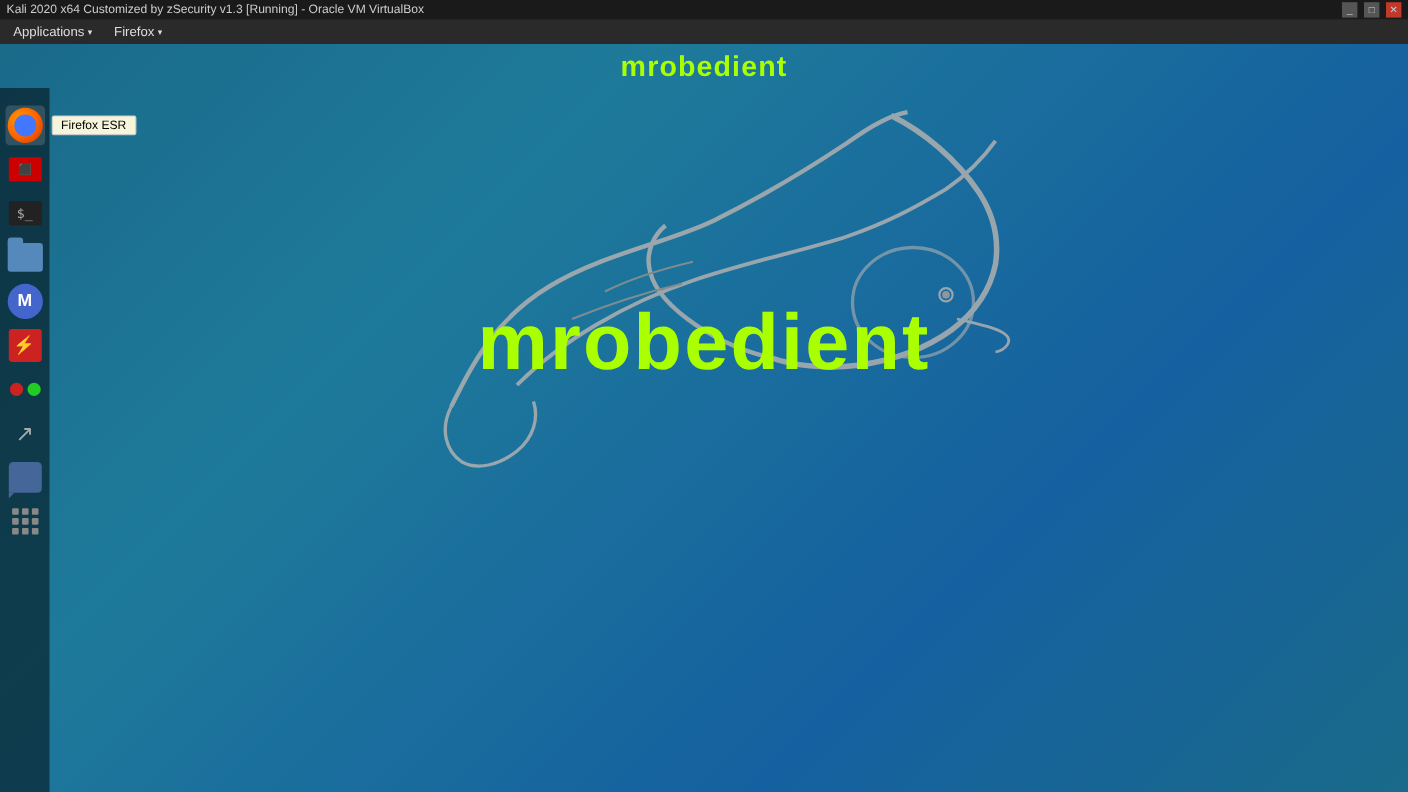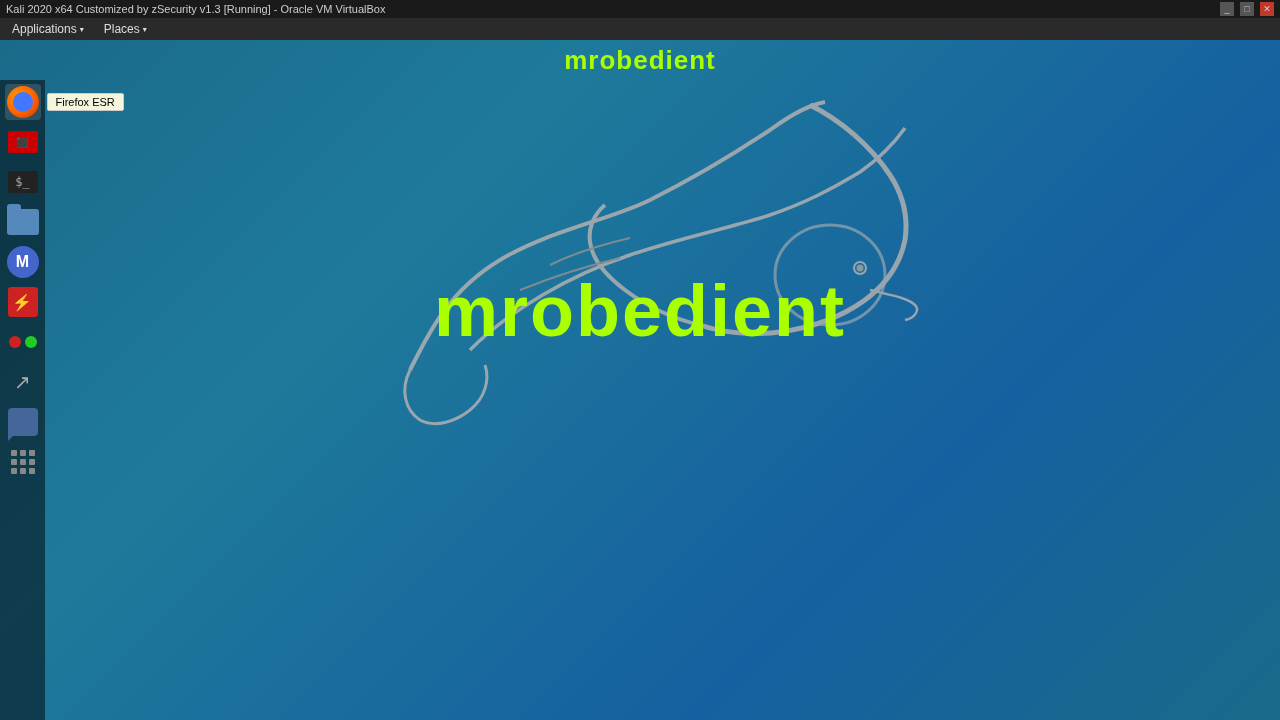--- a/index.html
+++ b/index.html
@@ -155,21 +155,21 @@
     #sidebar {
       position: absolute;
       top: 40px;
       left: 0;
       width: 45px;
       bottom: 0;
       background: rgba(0,0,0,0.5);
       display: flex;
       flex-direction: column;
       align-items: center;
-      padding-top: 4px;
+      padding-top: 16px;
       gap: 4px;
       z-index: 20;
     }
     .dock-item {
       width: 36px;
       height: 36px;
       border-radius: 4px;
       display: flex;
       align-items: center;
       justify-content: center;
@@ -369,21 +369,21 @@
     <button class="title-btn close">✕</button>
   </div>
 </div>
 
 <div id="menu-bar">
   <div class="menu-item">
     <span>Applications</span>
     <span class="arrow">▾</span>
   </div>
   <div class="menu-item">
-    <span>Places</span>
+    <span>Firefox</span>
     <span class="arrow">▾</span>
   </div>
 </div>
 
 <div id="desktop">
 
   <div id="channel-header">
     <span id="channel-name-top">mrobedient</span>
   </div>
 

